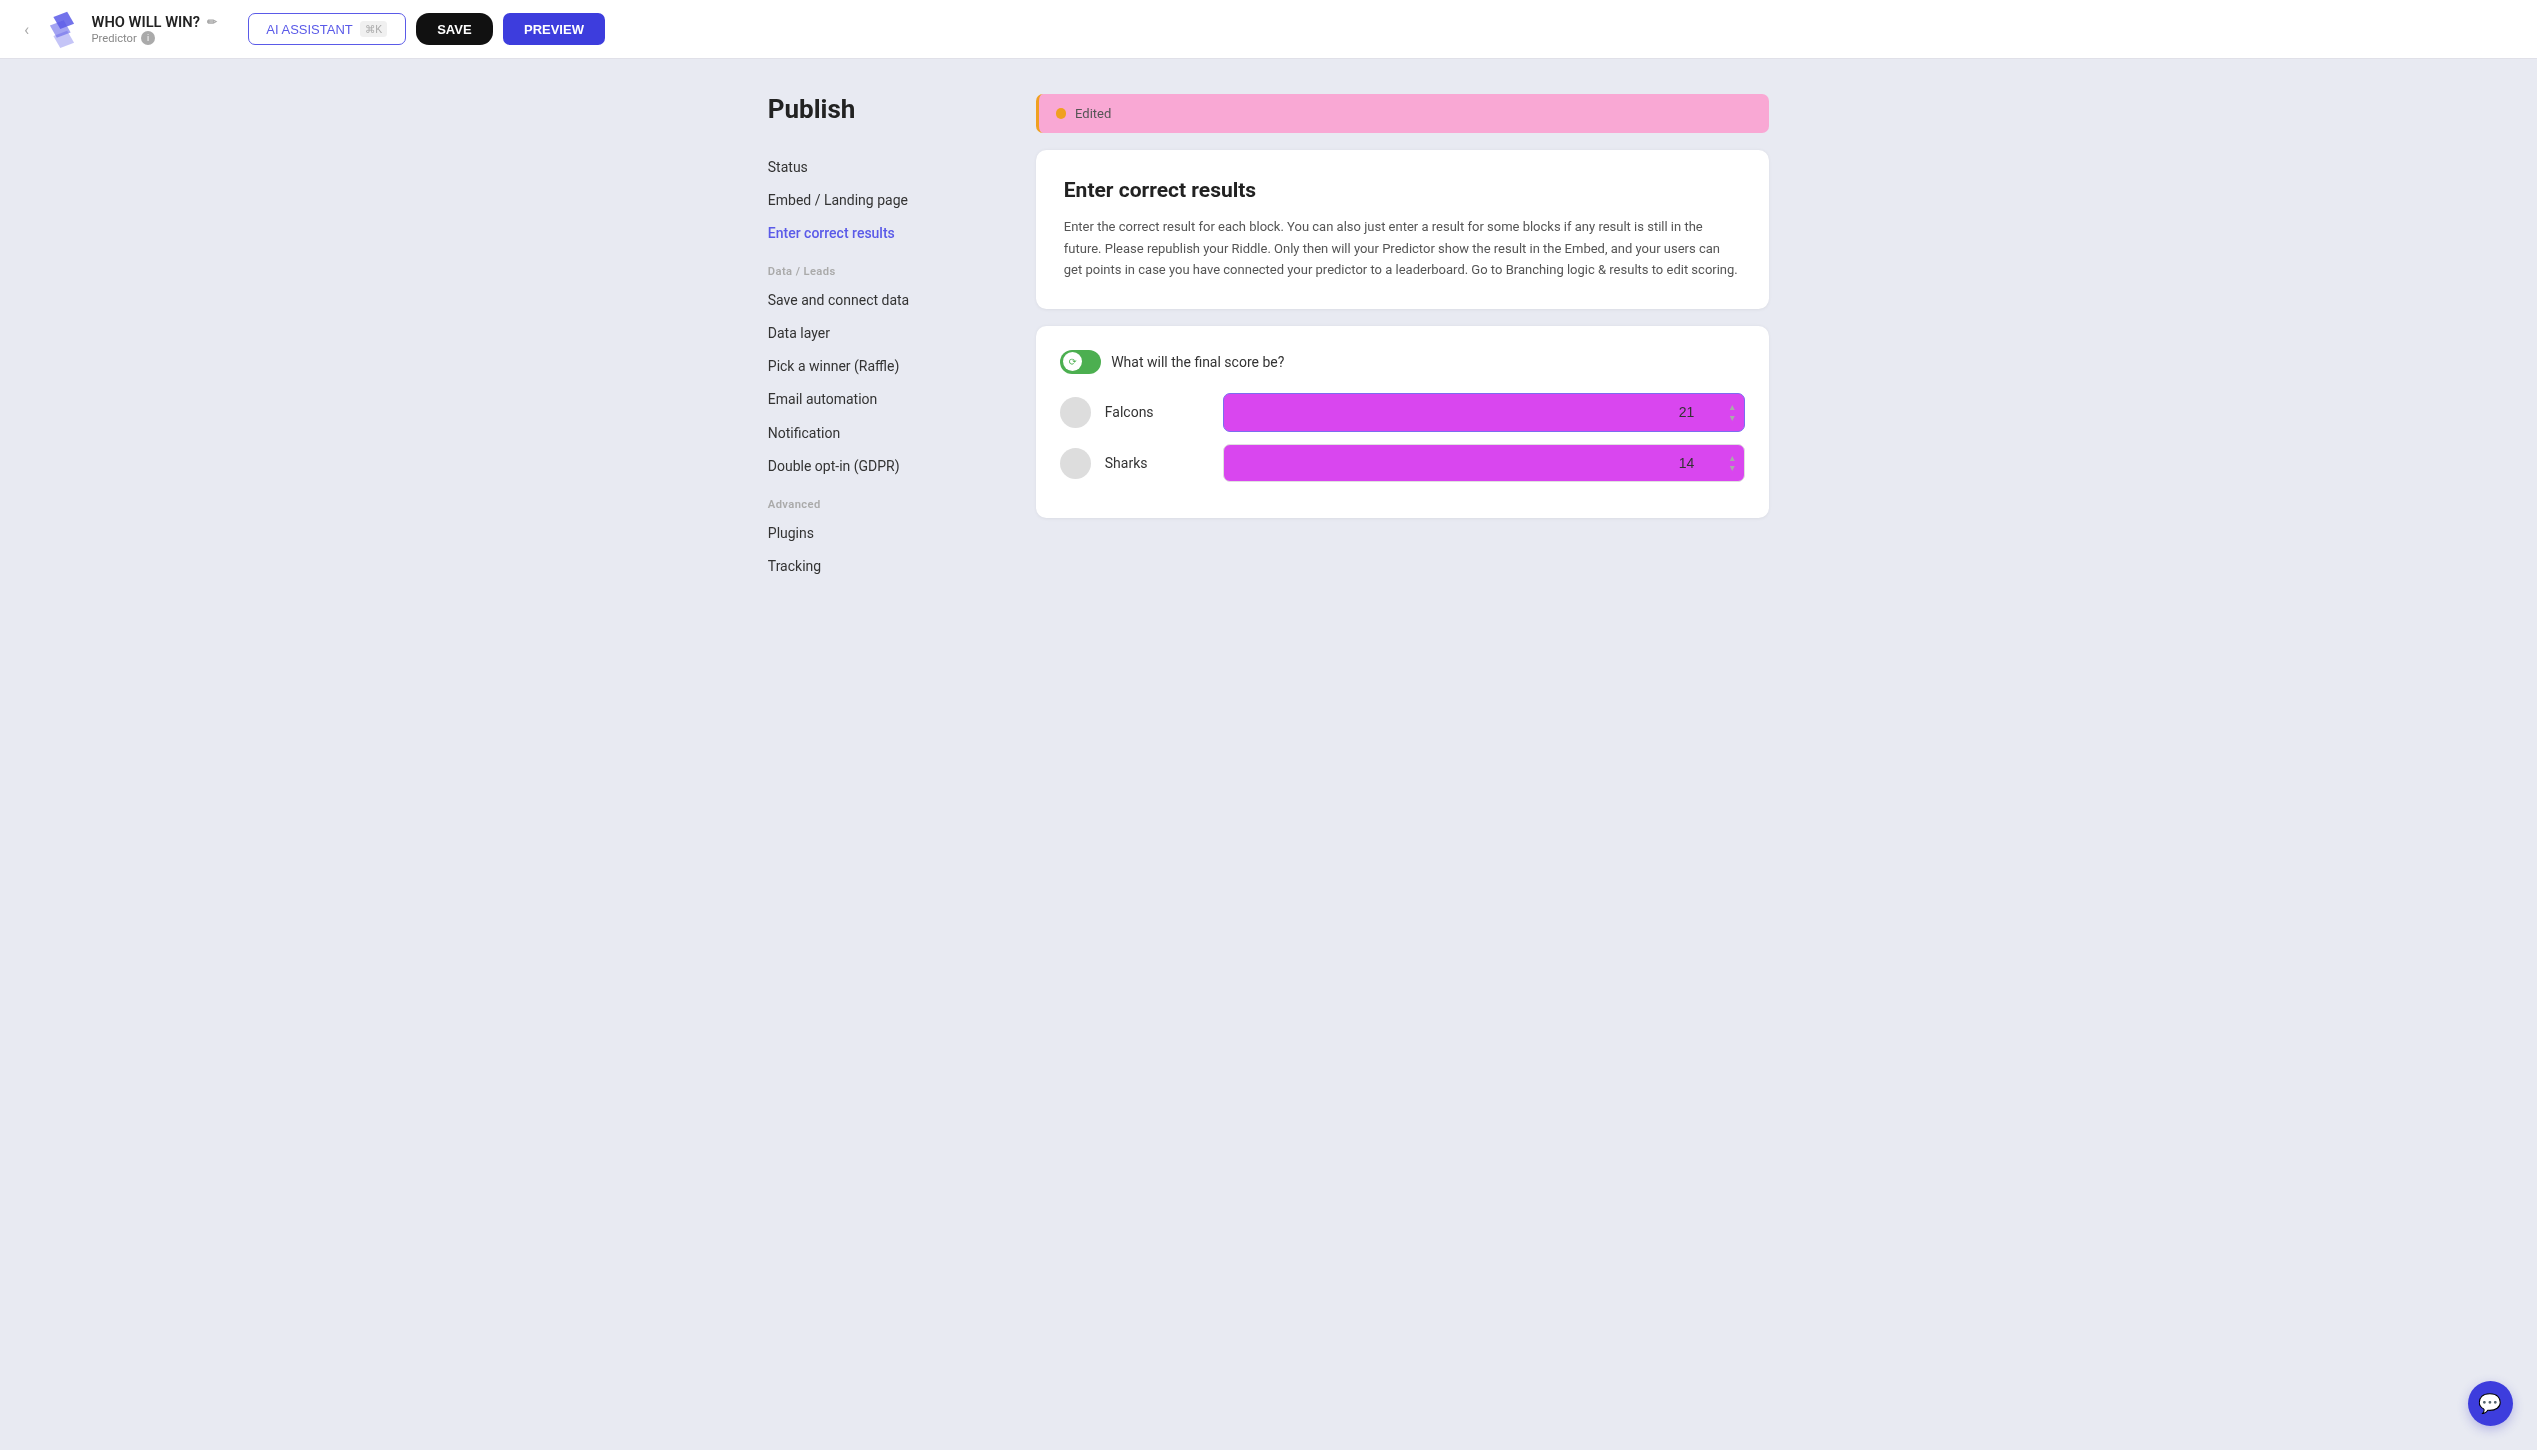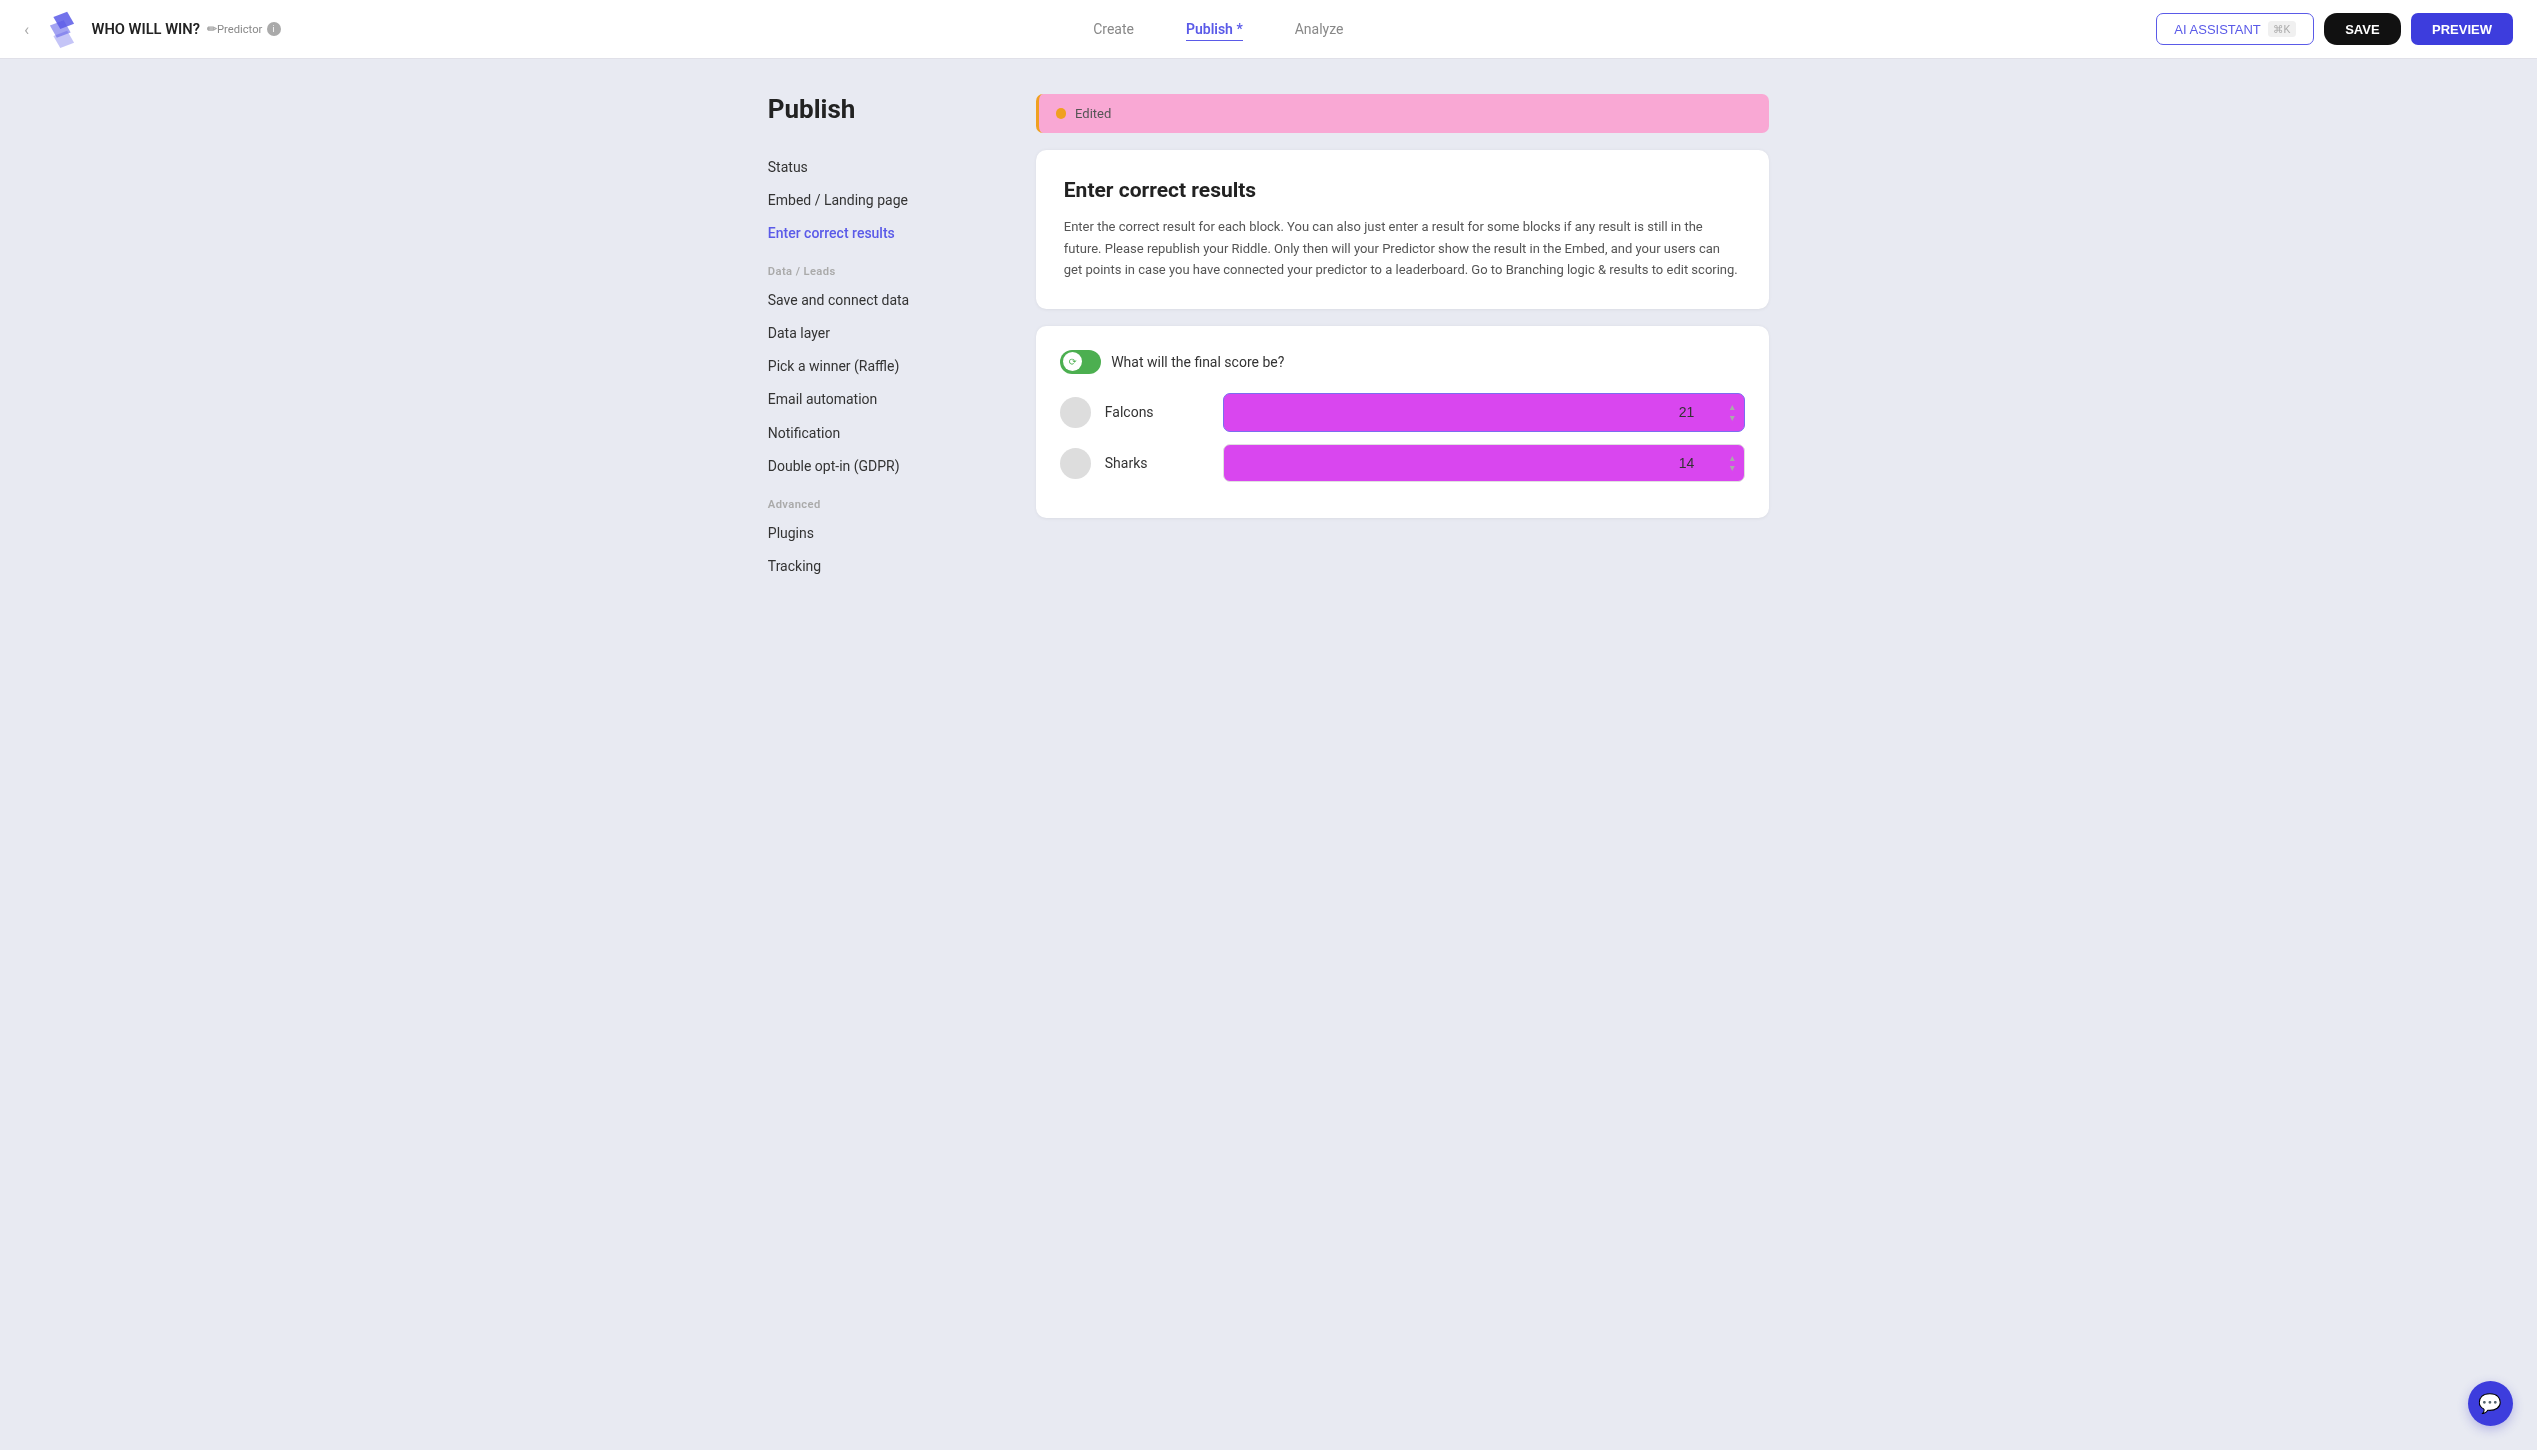--- a/index.html
+++ b/index.html
@@ -32,21 +32,21 @@
       font-size: 17.3px;
       cursor: pointer;
       margin-right: 3.5px;
     }
     .logo-icon {
       width: 38px;
       height: 38px;
     }
     .project-info {
       display: flex;
-      flex-direction: row;
+      flex-direction: column;
     }
     .project-title {
       font-size: 14.7px;
       font-weight: 600;
       color: #222;
       display: flex;
       align-items: center;
       gap: 7px;
     }
     .edit-icon {
@@ -383,25 +383,20 @@
         <span>WHO WILL WIN?</span>
         <span class="edit-icon">✏</span>
       </div>
       <div class="project-subtitle">
         <span>Predictor</span>
         <span class="info-icon">i</span>
       </div>
     </div>
   </div>
 
-  <nav class="header-nav">
-    <a class="nav-item" href="#">Create</a>
-    <a class="nav-item active" href="#">Publish *</a>
-    <a class="nav-item" href="#">Analyze</a>
-  </nav>
 
   <div class="header-actions">
     <button class="btn-ai">
       <span>AI ASSISTANT</span>
       <span class="shortcut">⌘K</span>
     </button>
     <button class="btn-save">SAVE</button>
     <button class="btn-preview">PREVIEW</button>
   </div>
 </header>

